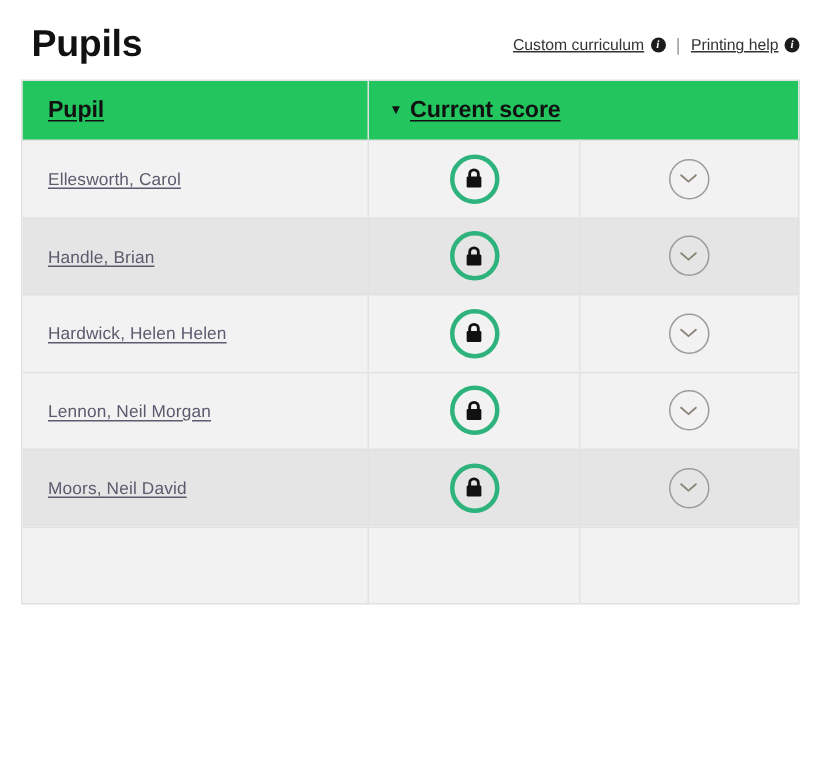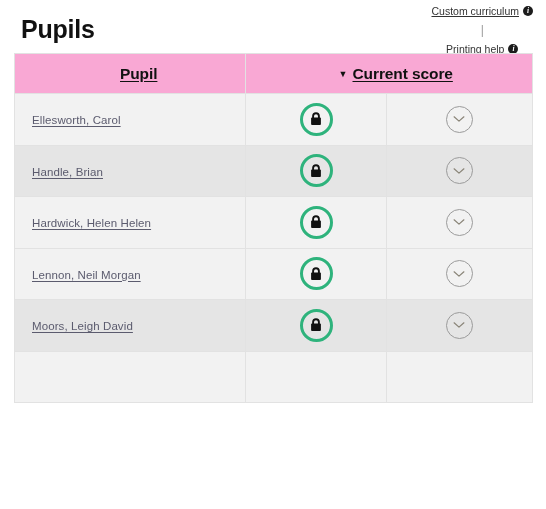--- a/index.html
+++ b/index.html
@@ -45,21 +45,20 @@
     padding-top: 2px;
   }
 
   .header-links {
     display: flex;
     align-items: center;
     gap: 6px;
     font-size: 10.5px;
     color: #333333;
     padding-top: 4px;
-    flex-direction: column;
   }
 
   .header-link-group {
     display: inline-flex;
     align-items: center;
     gap: 4px;
     white-space: nowrap;
   }
 
   .header-link {
@@ -109,22 +108,22 @@
     border: 1px solid #e2e2e2;
   }
 
   table.pupils-table col.c-name   { width: 231px; }
   table.pupils-table col.c-score  { width: 140px; }
   table.pupils-table col.c-action { width: 146px; }
 
   thead th {
     height: 39px;
     padding: 0 0 0 17px;
-    background: #f9a8d4;
-    text-align: center;
+    background: #22c55e;
+    text-align: left;
     vertical-align: middle;
     border-bottom: 1px solid #e2e2e2;
     font-weight: normal;
   }
   thead th.th-score {
     border-left: 1px solid #e2e2e2;
     padding-left: 13px;
   }
 
   .sort-link {
@@ -333,21 +332,21 @@
             <span class="chevron-badge">
               <svg width="13" height="9" viewBox="0 0 13 9" aria-hidden="true">
                   <path d="M1.6 2.3 L6.5 6.6 L11.4 2.3" fill="none" stroke="#8a8578" stroke-width="1.25" stroke-linecap="round" stroke-linejoin="round"></path>
                 </svg>
             </span>
           </td>
         </tr>
 
         <tr class="even">
           <td class="td-name">
-            <span class="pupil-link">Moors, Leigh David</span>
+            <span class="pupil-link">Moors, Neil David</span>
           </td>
           <td class="td-score">
             <span class="lock-badge">
               <svg width="15" height="16" viewBox="0 0 15 16" aria-hidden="true">
                   <path d="M4.6 7V5.1a2.9 2.9 0 0 1 5.8 0V7" fill="none" stroke="#111111" stroke-width="1.9"></path>
                   <rect x="2.6" y="6.6" width="9.8" height="7.4" rx="0.9" fill="#111111"></rect>
                 </svg>
             </span>
           </td>
           <td class="td-action">

